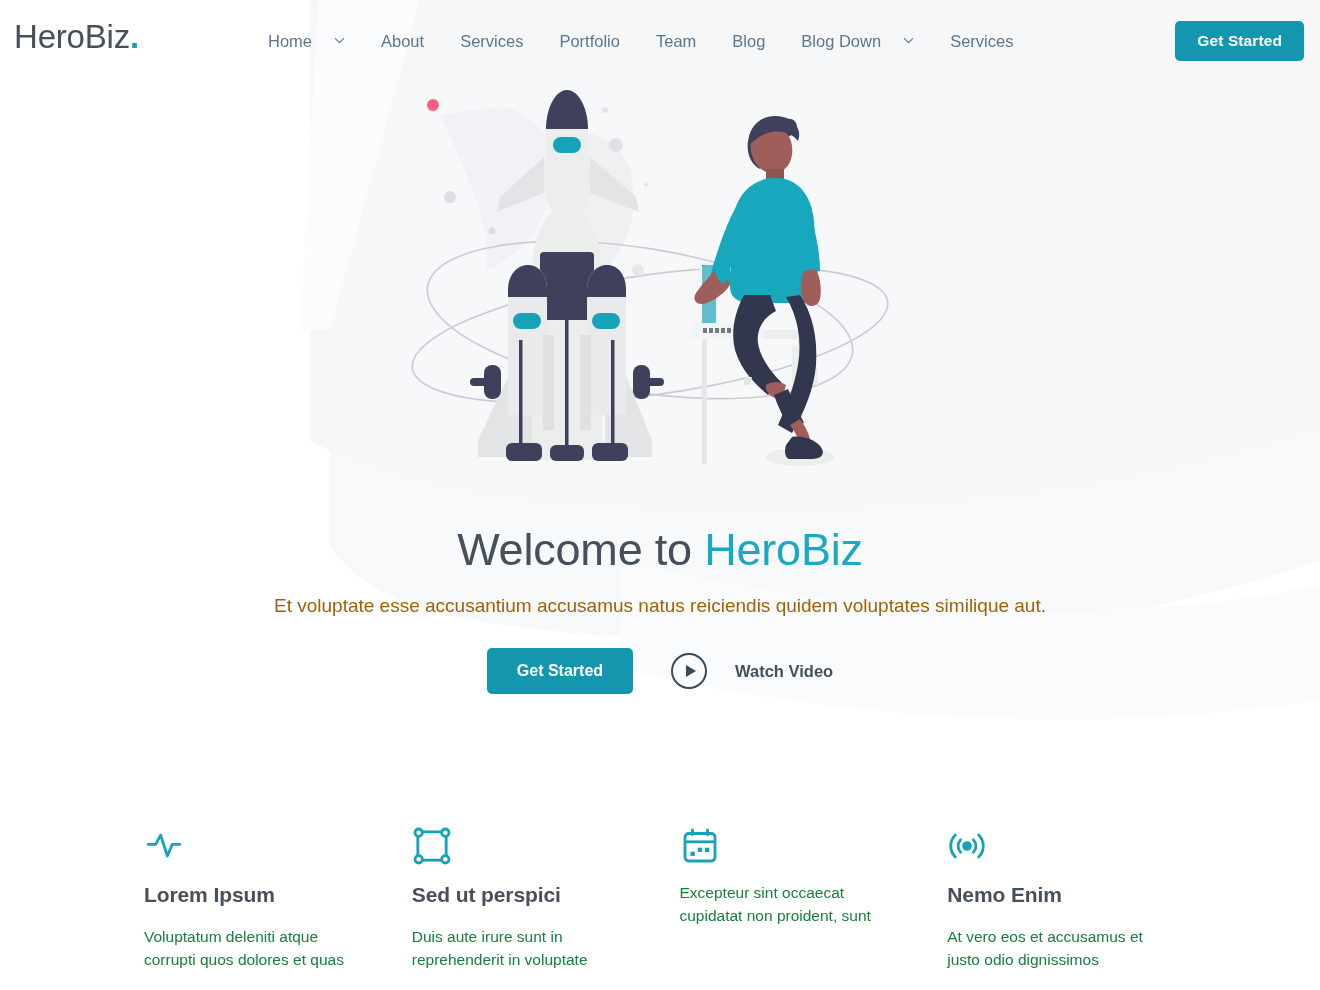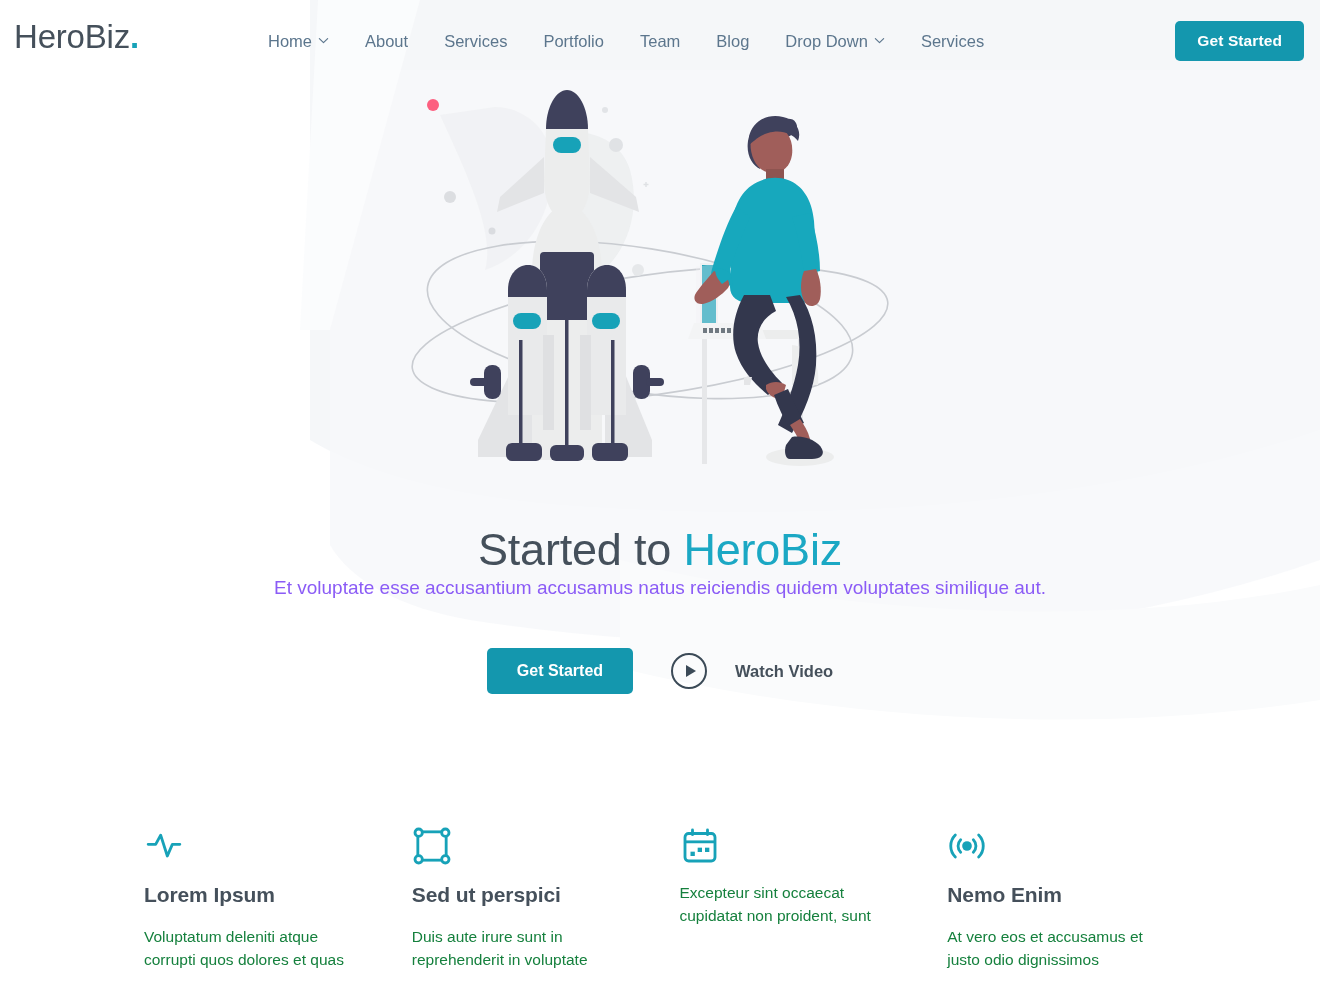--- a/index.html
+++ b/index.html
@@ -25,21 +25,21 @@
     font-size: 33px; line-height: 40px; font-weight: 400;
     color:#45505b; letter-spacing:-0.2px;
   }
   .logo .dot { color:#17a2b8; font-weight:700; }
 
   .navbar {
     position:absolute; left:250px; top:26px;
     display:flex; align-items:center; gap:0px;
   }
   .nav-item {
-    display:flex; align-items:center; gap:6px;
+    display:flex; align-items:center; gap:22px;
     padding: 0 18px;
     font-size: 16.5px; color:#5c768d; line-height:30px;
     white-space: nowrap; cursor:pointer;
   }
   .chev { display:inline-block; width:11px; height:11px; position:relative; top:-1px; }
   .chev svg { display:block; }
 
   .cta-header {
     position:absolute; right:16px; top:21px;
     background:#1497ae; color:#fff;
@@ -58,22 +58,22 @@
   .hero-illu svg { display:block; width:100%; height:100%; }
 
   .hero-title {
     position:absolute; top:522px; left:0; width:1320px; text-align:center;
     font-size: 45px; line-height: 56px; font-weight:400; color:#45505b;
     letter-spacing:-0.2px;
   }
   .hero-title .accent { color:#1ba8c4; }
 
   .hero-sub {
-    position:absolute; top:573px; left:0; width:1320px; text-align:center;
-    font-size: 19px; line-height:29px; color:#8b5cf6; font-weight:400;
+    position:absolute; top:591px; left:0; width:1320px; text-align:center;
+    font-size: 19px; line-height:29px; color:#a16207; font-weight:400;
   }
 
   .hero-actions {
     position:absolute; top:648px; left:0; width:1320px;
     display:flex; justify-content:center; align-items:center; gap:38px;
   }
   .btn-started {
     background:#1497ae; color:#fff;
     font-size:16px; font-weight:700;
     padding:14px 30px; border-radius:5px; border:none; cursor:pointer;
@@ -158,21 +158,21 @@
 
       <div class="nav-item">
         <span>Team</span>
       </div>
 
       <div class="nav-item">
         <span>Blog</span>
       </div>
 
       <div class="nav-item">
-        <span>Drop Down</span>
+        <span>Blog Down</span>
         <span class="chev">
           <svg width="11" height="11" viewBox="0 0 12 12">
               <path d="M1.5 4 L6 8.3 L10.5 4" fill="none" stroke="#5c768d" stroke-width="1.3" stroke-linecap="round" stroke-linejoin="round"></path>
             </svg>
         </span>
       </div>
 
       <div class="nav-item">
         <span>Services</span>
       </div>
@@ -301,21 +301,21 @@
           <path d="M 390 340 C 394 346 398 352 400 358 L 410 354 C 408 346 404 340 400 334 Z" fill="#a05e5a"></path>
 
           <path d="M 392 352 C 404 350 418 356 422 364 C 425 370 420 374 412 374 L 390 374 C 385 374 384 366 386 360 Z" fill="#33374d"></path>
 
           <path d="M 344 292 L 352 292 L 350 300 L 344 300 Z" fill="#e4e5e7"></path>
         </g>
       </svg>
     </div>
 
     <h1 class="hero-title">
-      <span>Started to </span><span class="accent">HeroBiz</span>
+      <span>Welcome to </span><span class="accent">HeroBiz</span>
     </h1>
 
     <p class="hero-sub">Et voluptate esse accusantium accusamus natus reiciendis quidem voluptates similique aut.</p>
 
     <div class="hero-actions">
       <button class="btn-started">Get Started</button>
       <div class="watch">
         <span class="play-ring">
             <span class="play-tri"></span>
           </span>

